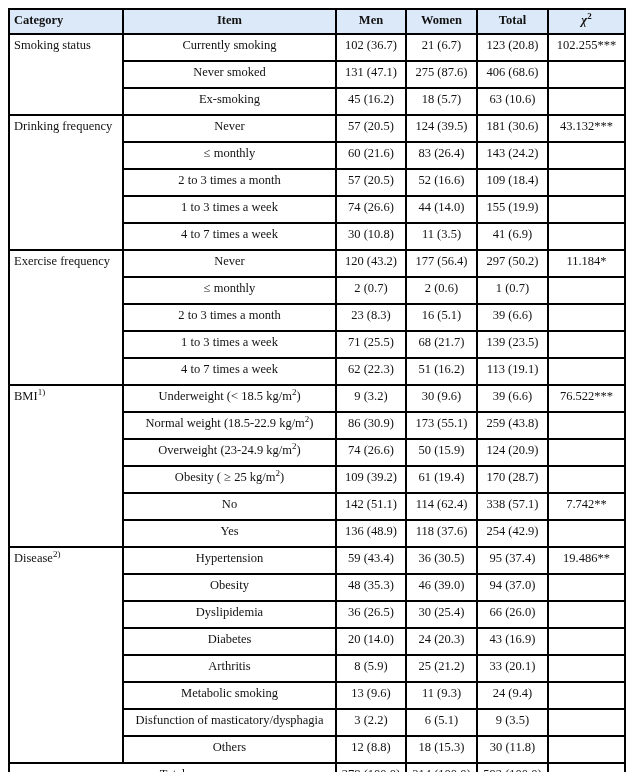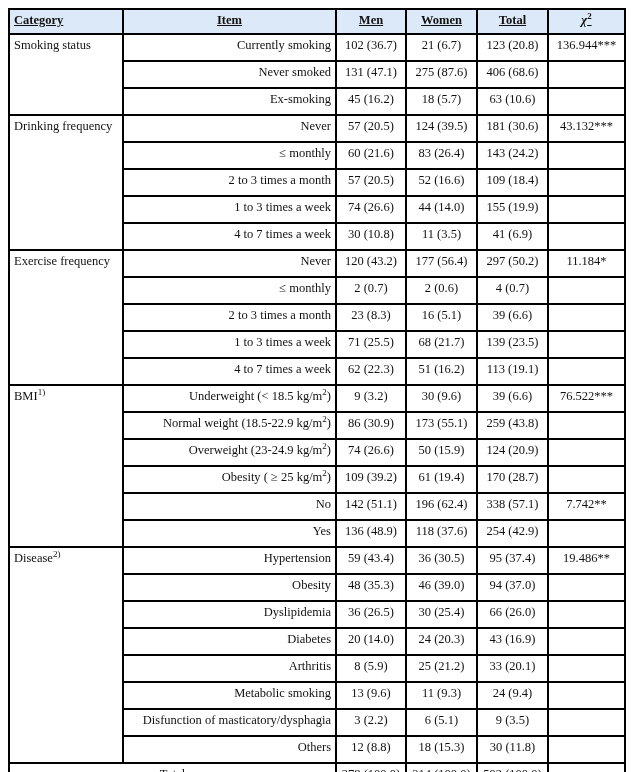--- a/index.html
+++ b/index.html
@@ -32,25 +32,24 @@
       padding-top: 3px;
       white-space: nowrap;
       overflow: hidden;
     }
     table.stats th {
       background: #dce9f8;
       font-weight: bold;
       text-align: center;
       height: 20px;
       padding-top: 3px;
-      text-decoration: underline;
     }
     table.stats th.left { text-align: left; }
     td.cat { text-align: left; font-family: Liberation Serif, serif; }
-    td.item { text-align: right; }
+    td.item { text-align: center; }
     td.num { text-align: center; padding: 3px 1px 0 1px; }
     td.chi { text-align: center; padding: 3px 1px 0 1px; }
     td.total-label { text-align: center; }
     sup { font-size: 9px; line-height: 0; vertical-align: 5px; }
     .chi-sym { font-style: italic; font-weight: bold; }
     col.c-cat { width: 114px; }
     col.c-item { width: 213px; }
     col.c-men { width: 70px; }
     col.c-women { width: 71px; }
     col.c-total { width: 71px; }
@@ -78,21 +77,21 @@
       <th><span class="chi-sym">χ</span><sup>2</sup></th>
     </tr>
   </thead>
   <tbody id="table-body">
       <tr>
         <td class="cat" rowspan="3"><span>Smoking status</span><sup></sup></td>
         <td class="item"><span>Currently smoking</span><sup></sup><span></span></td>
         <td class="num">102 (36.7)</td>
         <td class="num">21 (6.7)</td>
         <td class="num">123 (20.8)</td>
-        <td class="chi">136.944***</td>
+        <td class="chi">102.255***</td>
       </tr>
       <tr>
         <td class="item"><span>Never smoked</span><sup></sup><span></span></td>
         <td class="num">131 (47.1)</td>
         <td class="num">275 (87.6)</td>
         <td class="num">406 (68.6)</td>
         <td class="chi"></td>
       </tr>
       <tr>
         <td class="item"><span>Ex-smoking</span><sup></sup><span></span></td>
@@ -142,21 +141,21 @@
         <td class="item"><span>Never</span><sup></sup><span></span></td>
         <td class="num">120 (43.2)</td>
         <td class="num">177 (56.4)</td>
         <td class="num">297 (50.2)</td>
         <td class="chi">11.184*</td>
       </tr>
       <tr>
         <td class="item"><span>≤  monthly</span><sup></sup><span></span></td>
         <td class="num">2 (0.7)</td>
         <td class="num">2 (0.6)</td>
-        <td class="num">4 (0.7)</td>
+        <td class="num">1 (0.7)</td>
         <td class="chi"></td>
       </tr>
       <tr>
         <td class="item"><span>2 to 3 times a month</span><sup></sup><span></span></td>
         <td class="num">23 (8.3)</td>
         <td class="num">16 (5.1)</td>
         <td class="num">39 (6.6)</td>
         <td class="chi"></td>
       </tr>
       <tr>
@@ -198,21 +197,21 @@
       <tr>
         <td class="item"><span>Obesity ( ≥  25 kg/m</span><sup>2</sup><span>)</span></td>
         <td class="num">109 (39.2)</td>
         <td class="num">61 (19.4)</td>
         <td class="num">170 (28.7)</td>
         <td class="chi"></td>
       </tr>
       <tr>
         <td class="item"><span>No</span><sup></sup><span></span></td>
         <td class="num">142 (51.1)</td>
-        <td class="num">196 (62.4)</td>
+        <td class="num">114 (62.4)</td>
         <td class="num">338 (57.1)</td>
         <td class="chi">7.742**</td>
       </tr>
       <tr>
         <td class="item"><span>Yes</span><sup></sup><span></span></td>
         <td class="num">136 (48.9)</td>
         <td class="num">118 (37.6)</td>
         <td class="num">254 (42.9)</td>
         <td class="chi"></td>
       </tr>

